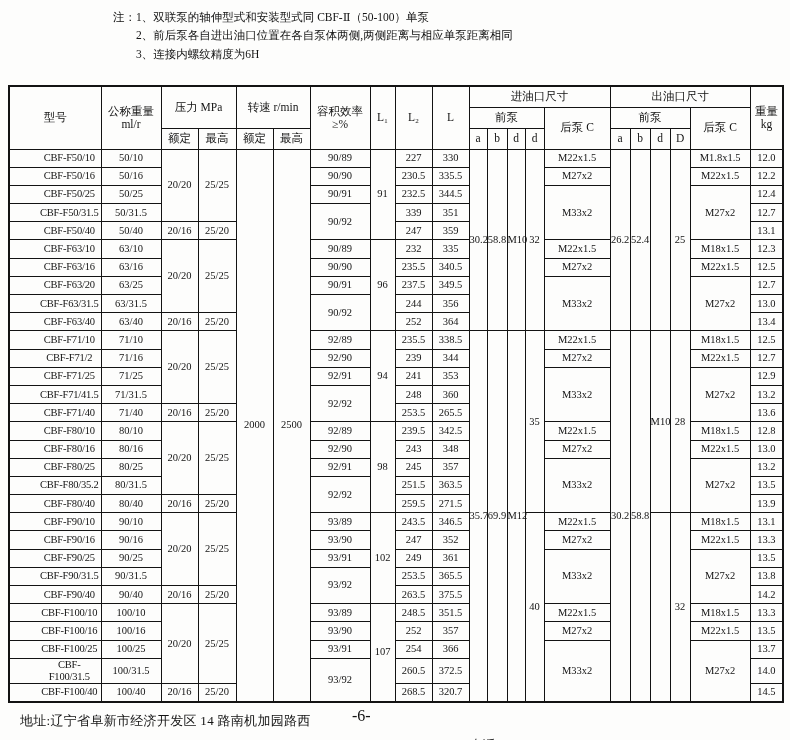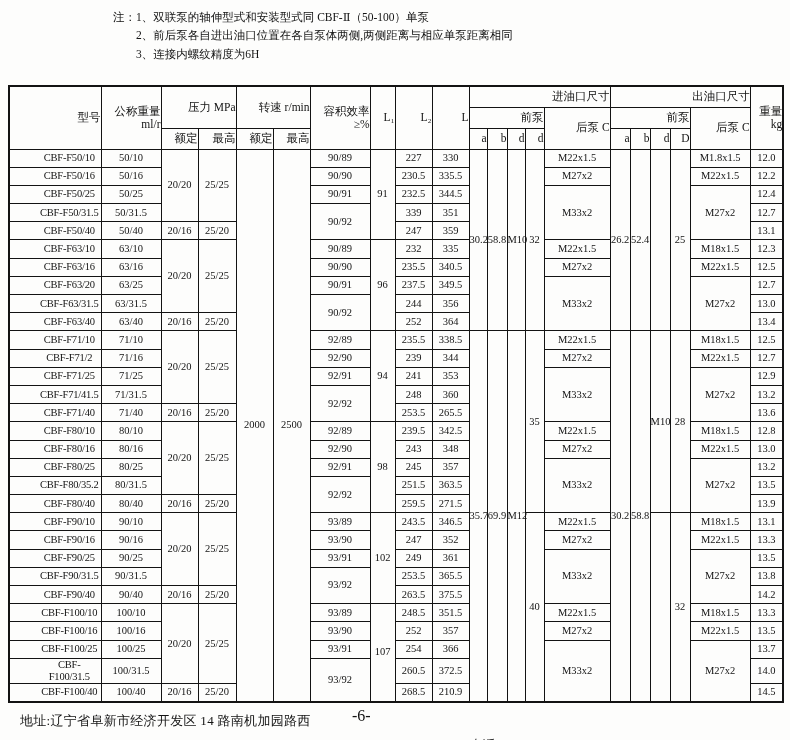--- a/index.html
+++ b/index.html
@@ -10,21 +10,21 @@
   .notes{position:absolute;left:113px;top:8px;display:flex;font-size:11.5px;line-height:1.6;}
   .notes .prefix{white-space:nowrap;}
   .notes .items div{white-space:nowrap;}
   .spec-table-wrap{position:absolute;left:8px;top:85px;}
   table{border-collapse:collapse;table-layout:fixed;width:774px;border:2px solid #131313;}
   th,td{
     border:1px solid #131313;text-align:center;vertical-align:middle;padding:0;
     font-size:10.5px;line-height:1.15;white-space:pre-line;font-weight:normal;
     overflow:visible;
   }
-  thead th{font-size:11.5px;text-align:right;}
+  thead th{font-size:11.5px;}
   thead tr{height:21px;}
   tbody tr{height:18.2px;}
   tbody td:first-child{letter-spacing:-0.2px;padding-left:28px;}
   .footer-address{position:absolute;left:20px;top:712px;font-size:13px;letter-spacing:0.3px;white-space:nowrap;}
   .footer-page{position:absolute;left:352px;top:707px;font-size:16px;}
   .footer-contact{position:absolute;left:468px;top:736px;font-size:12.5px;font-style:italic;line-height:1.55;white-space:nowrap;}
   .footer-contact .line2{margin-left:4px;}
   .sp1{display:inline-block;margin-left:26px;}
   .sp2{display:inline-block;margin-left:34px;}
 </style>
@@ -415,21 +415,21 @@
           <td>260.5</td>
           <td>372.5</td>
           <td>14.0</td>
         </tr>
         <tr>
           <td>CBF-F100/40</td>
           <td>100/40</td>
           <td>20/16</td>
           <td>25/20</td>
           <td>268.5</td>
-          <td>210.9</td>
+          <td>320.7</td>
           <td>14.5</td>
         </tr>
       </tbody>
   </table>
 </div>
 
 <div class="footer-address">地址:辽宁省阜新市经济开发区 14 路南机加园路西</div>
 <div class="footer-page">-6-</div>
 <div class="footer-contact">
   <div class="line1">

